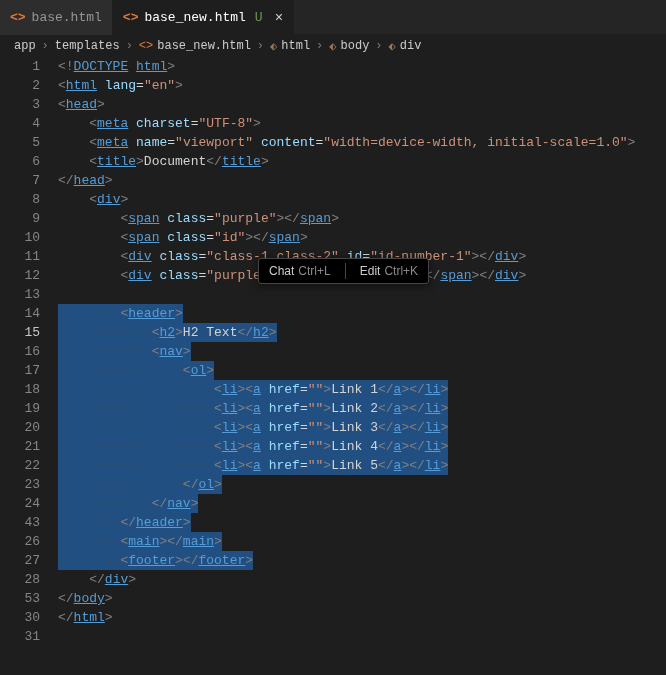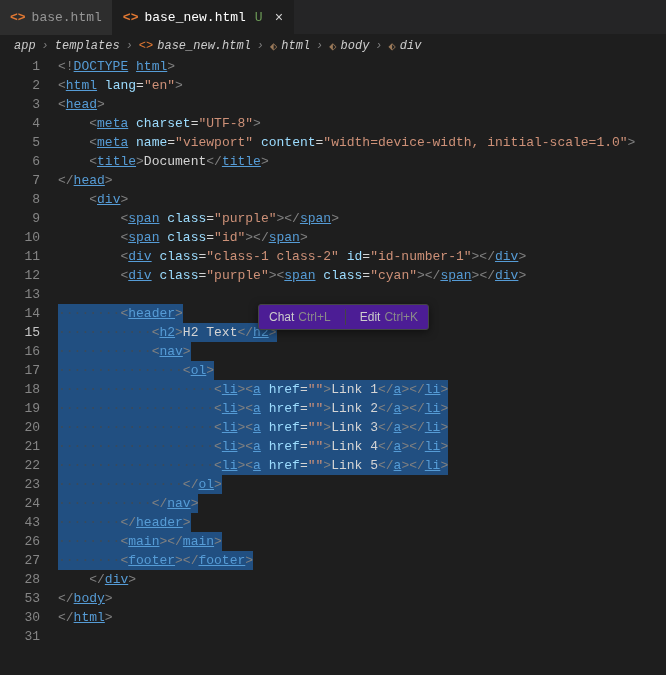--- a/index.html
+++ b/index.html
@@ -41,21 +41,20 @@
 .close-x { color: #d4d4d4; margin-left: 6px; font-size: 14px; }
 .breadcrumb {
   display: flex;
   align-items: center;
   height: 22px;
   padding: 0 14px;
   background: #1e1e1e;
   color: #cccccc;
   font-size: 12px;
   gap: 4px;
-  font-style: italic;
 }
 .breadcrumb .sep { color: #7a7a7a; padding: 0 2px; }
 .breadcrumb .bc-icon { color: #e37933; }
 .breadcrumb .bc-icon-el { color: #9a7959; }
 .editor {
   display: flex;
   background: #1e1e1e;
   position: relative;
 }
 .gutter {
@@ -86,33 +85,32 @@
 }
 .c-tag { color: #569cd6; text-decoration: underline; }
 .c-bracket { color: #808080; }
 .c-attr { color: #9cdcfe; font-family: Liberation Mono, monospace; }
 .c-str { color: #ce9178; }
 .c-text { color: #d4d4d4; }
 .tooltip {
   position: absolute;
   top: 258px;
   left: 258px;
-  background: #4c1d95;
+  background: #000000;
   border: 1px solid #454545;
   border-radius: 3px;
   display: flex;
   align-items: center;
   padding: 4px 10px;
   font-size: 12px;
   color: #cccccc;
   gap: 14px;
   font-family: "Segoe UI", sans-serif;
   box-shadow: 0 2px 8px rgba(0,0,0,0.5);
   z-index: 10;
-  margin-top: 46px;
 }
 .tooltip .kb { color: #8a8a8a; margin-left: 4px; }
 .tooltip .sep-v { width:1px; height:16px; background:#454545; }
 .w-dot { color: #3b4a5a; }
 .minimap {
   position: absolute;
   right: 0;
   top: 57px;
   width: 10px;
   height: 600px;

